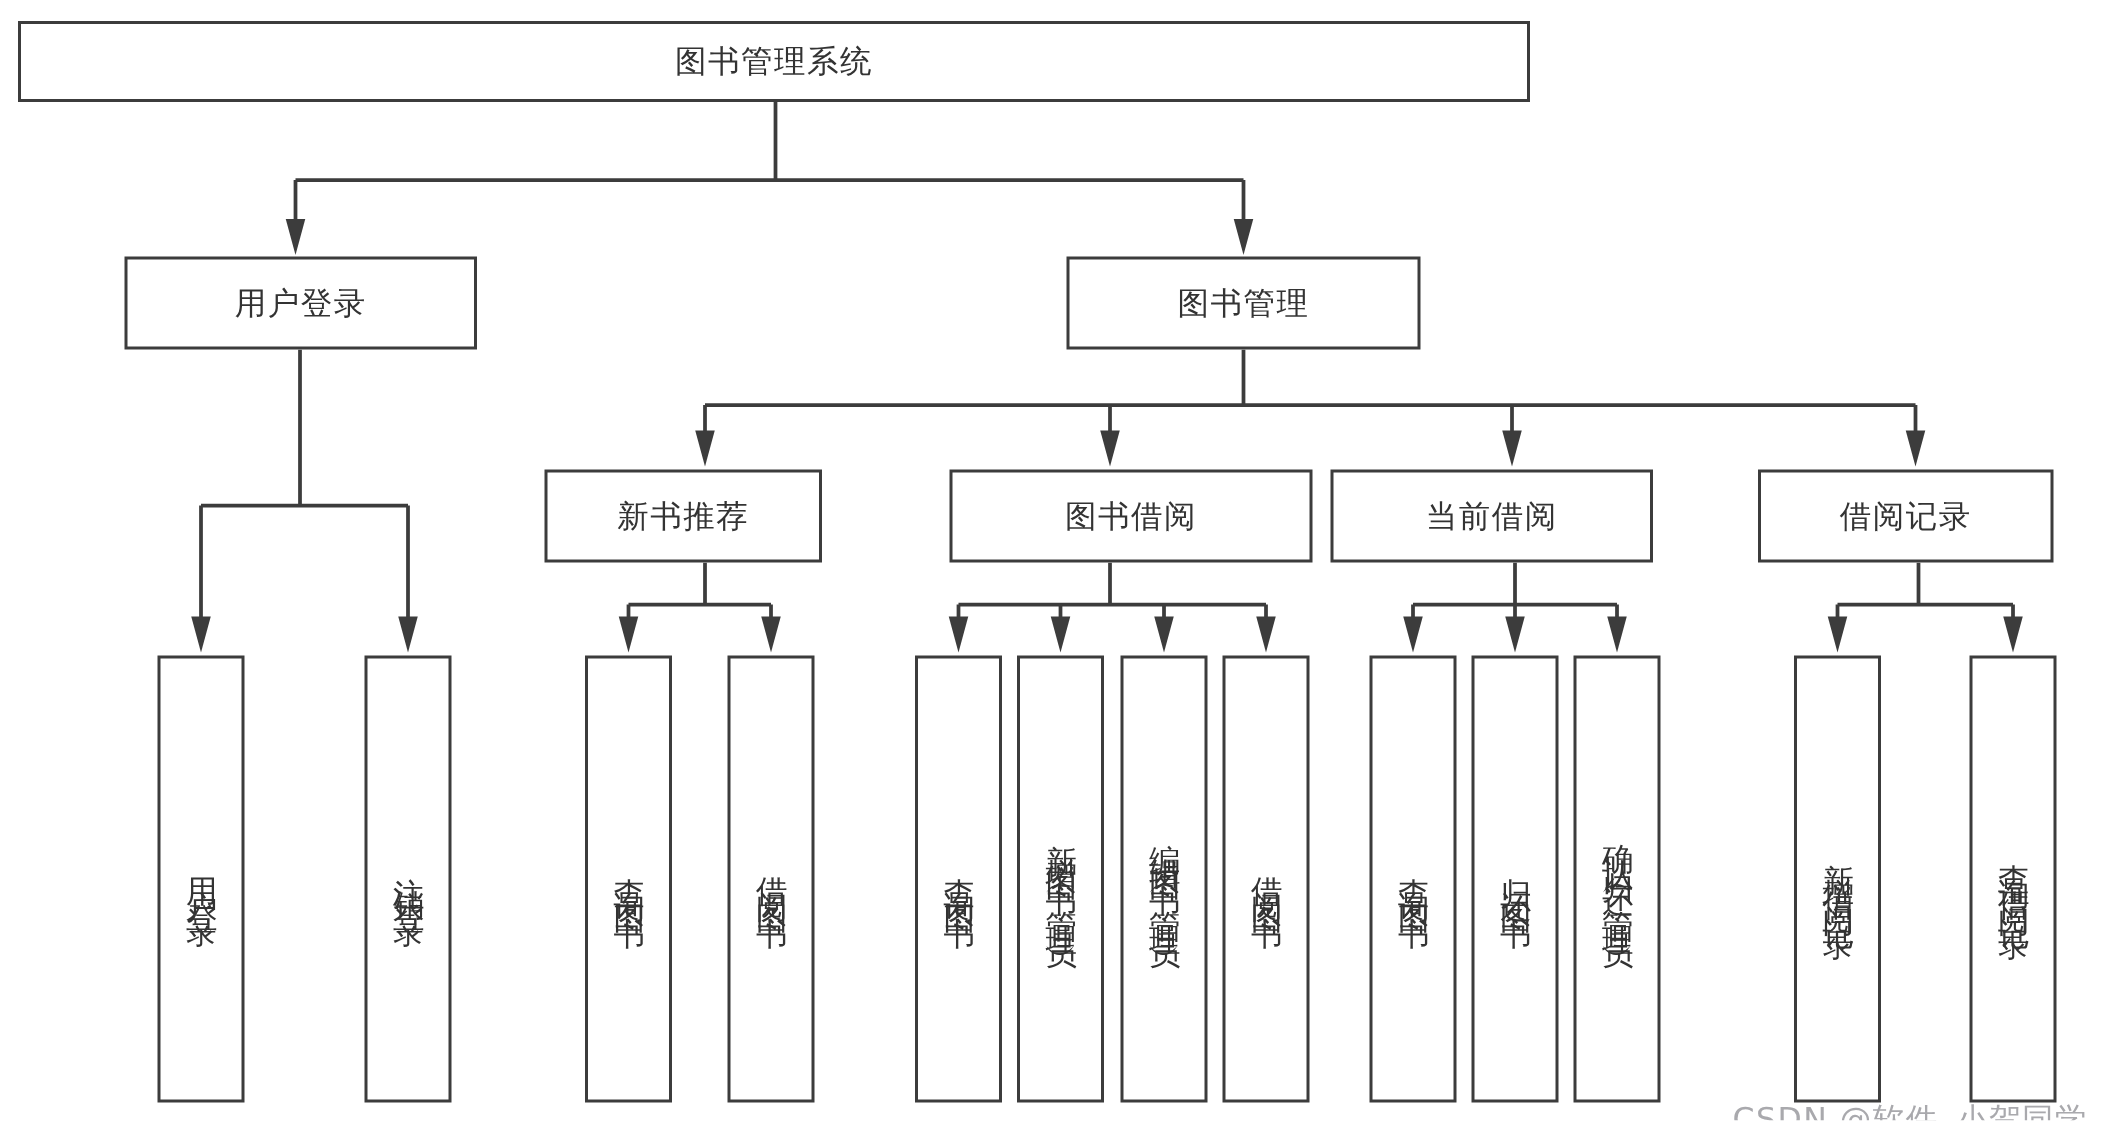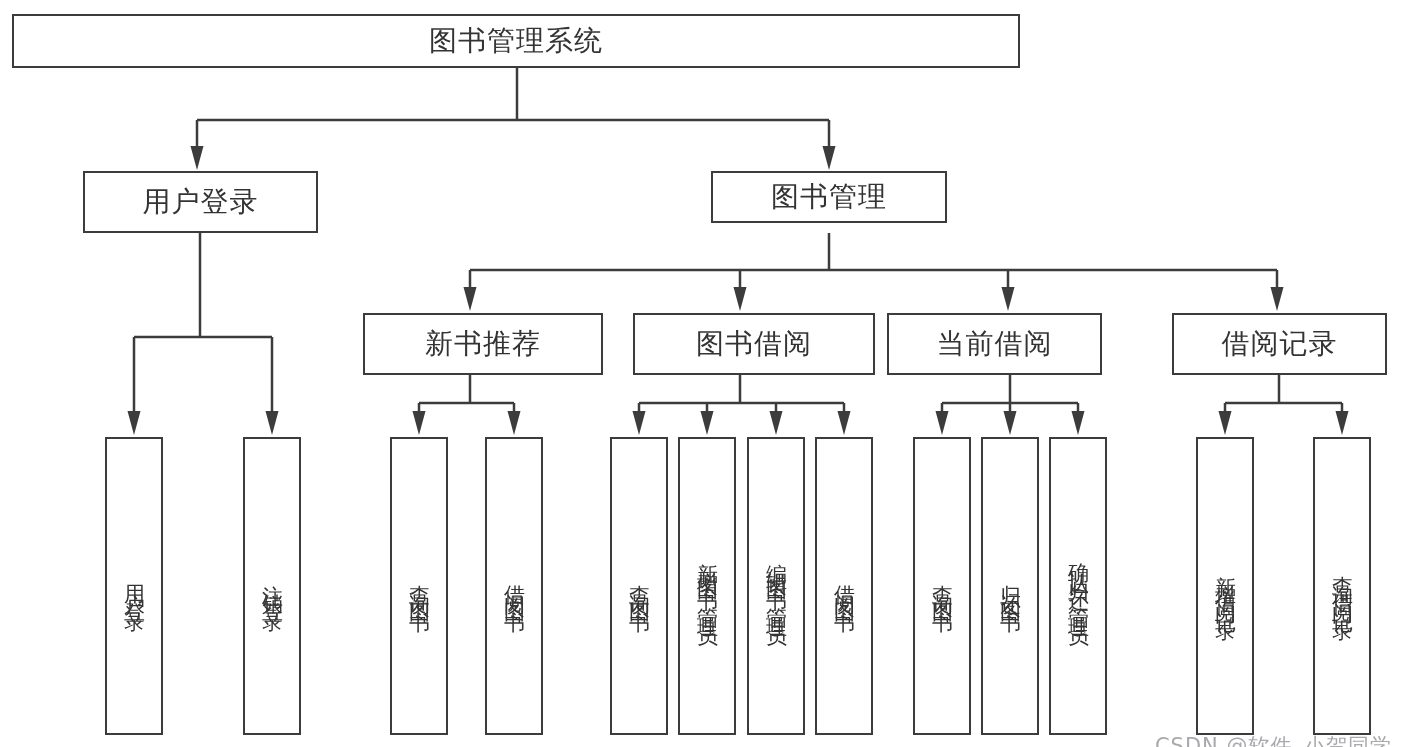--- a/index.html
+++ b/index.html
@@ -19,21 +19,21 @@
     color:var(--text);
   }
   #connectors{position:absolute;left:0;top:0;width:1405px;height:747px;z-index:1;}
   #connectors path{stroke:var(--line);stroke-width:2.5;fill:none;}
   #connectors polygon{fill:var(--line);stroke:none;}
   .node{
     position:absolute;
     background:var(--bg);
     border:2.5px solid var(--border);
     display:flex;align-items:center;justify-content:center;
-    font-size:28px;
+    font-size:21px;
     letter-spacing:1px;
     z-index:2;
     box-sizing:border-box;
     white-space:nowrap;
   }
   .leaf{
     position:absolute;
     top:437px;width:58px;height:298px;
     background:var(--bg);
     border:2.5px solid var(--border);
@@ -92,26 +92,26 @@
         <polygon points="1003.5,411 1016.5,411 1010,435"></polygon>
         <polygon points="1071.5,411 1084.5,411 1078,435"></polygon>
         <polygon points="1218.5,411 1231.5,411 1225,435"></polygon>
         <polygon points="1335.5,411 1348.5,411 1342,435"></polygon>
       </g>
   </svg>
 
   <div class="node" style="left:12px;top:14px;width:1008px;height:54px">图书管理系统</div>
 
   <div class="node" style="left:83px;top:171px;width:235px;height:62px">用户登录</div>
-  <div class="node" style="left:711px;top:171px;width:236px;height:52px">图书管理</div>
+  <div class="node" style="left:711px;top:171px;width:236px;height:62px">图书管理</div>
 
-  <div class="node" style="left:363px;top:313px;width:240px;height:62px">新书推荐</div>
+  <div class="node" style="left:363px;top:313px;width:185px;height:62px">新书推荐</div>
   <div class="node" style="left:633px;top:313px;width:242px;height:62px">图书借阅</div>
   <div class="node" style="left:887px;top:313px;width:215px;height:62px">当前借阅</div>
-  <div class="node" style="left:1172px;top:313px;width:215px;height:62px">借阅记录</div>
+  <div class="node" style="left:1172px;top:313px;width:197px;height:62px">借阅记录</div>
 
   <div class="leaf" style="left:105px">
     <span class="vtext">用户登录</span>
   </div>
   <div class="leaf" style="left:243px">
     <span class="vtext">注销登录</span>
   </div>
 
   <div class="leaf" style="left:390px">
     <span class="vtext">查询图书</span>

